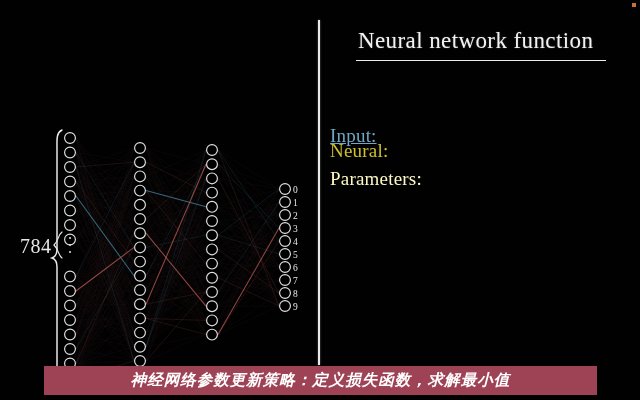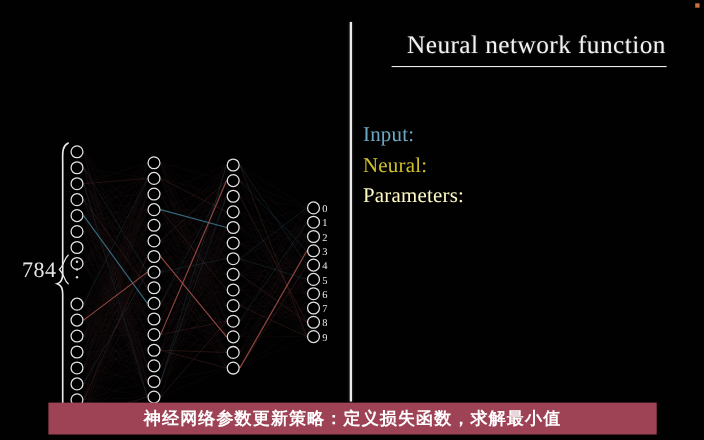--- a/index.html
+++ b/index.html
@@ -35,39 +35,38 @@
   #title {
     position: absolute;
     left: 358px;
     top: 28px;
     font-family: "Liberation Serif", serif;
     font-size: 23px;
     letter-spacing: 0.4px;
     color: #f2f2f2;
     white-space: nowrap;
     text-shadow: 0 0 2px rgba(255,255,255,.25);
-    margin-left: 12px;
   }
   #title-underline {
     position: absolute;
     left: 356px;
     top: 60px;
     width: 250px;
     height: 1.4px;
     background: #ededed;
   }
   .kv {
     position: absolute;
     left: 330px;
     font-family: "Liberation Serif", serif;
     font-size: 19px;
     white-space: nowrap;
     letter-spacing: .2px;
   }
-  #kv-input    { top: 112px; }
+  #kv-input    { top: 125px; text-decoration: underline; }
   #kv-output   { top: 140px; }
   #kv-params   { top: 168px; }
 
   
   #net {
     position: absolute;
     left: 0; top: 0;
     width: 320px;
     height: 400px;
   }
@@ -85,20 +84,21 @@
   #subtitle-bar {
     position: absolute;
     left: 44px;
     top: 366px;
     width: 553px;
     height: 29px;
     background: #9e4356;
     display: flex;
     align-items: center;
     justify-content: center;
+    font-style: italic;
   }
   #subtitle-text {
     font-family: "DejaVu Sans", sans-serif;
     font-size: 15.5px;
     font-weight: 700;
     color: #ffffff;
     letter-spacing: 1px;
     white-space: nowrap;
   }
   #cursor-dot {

